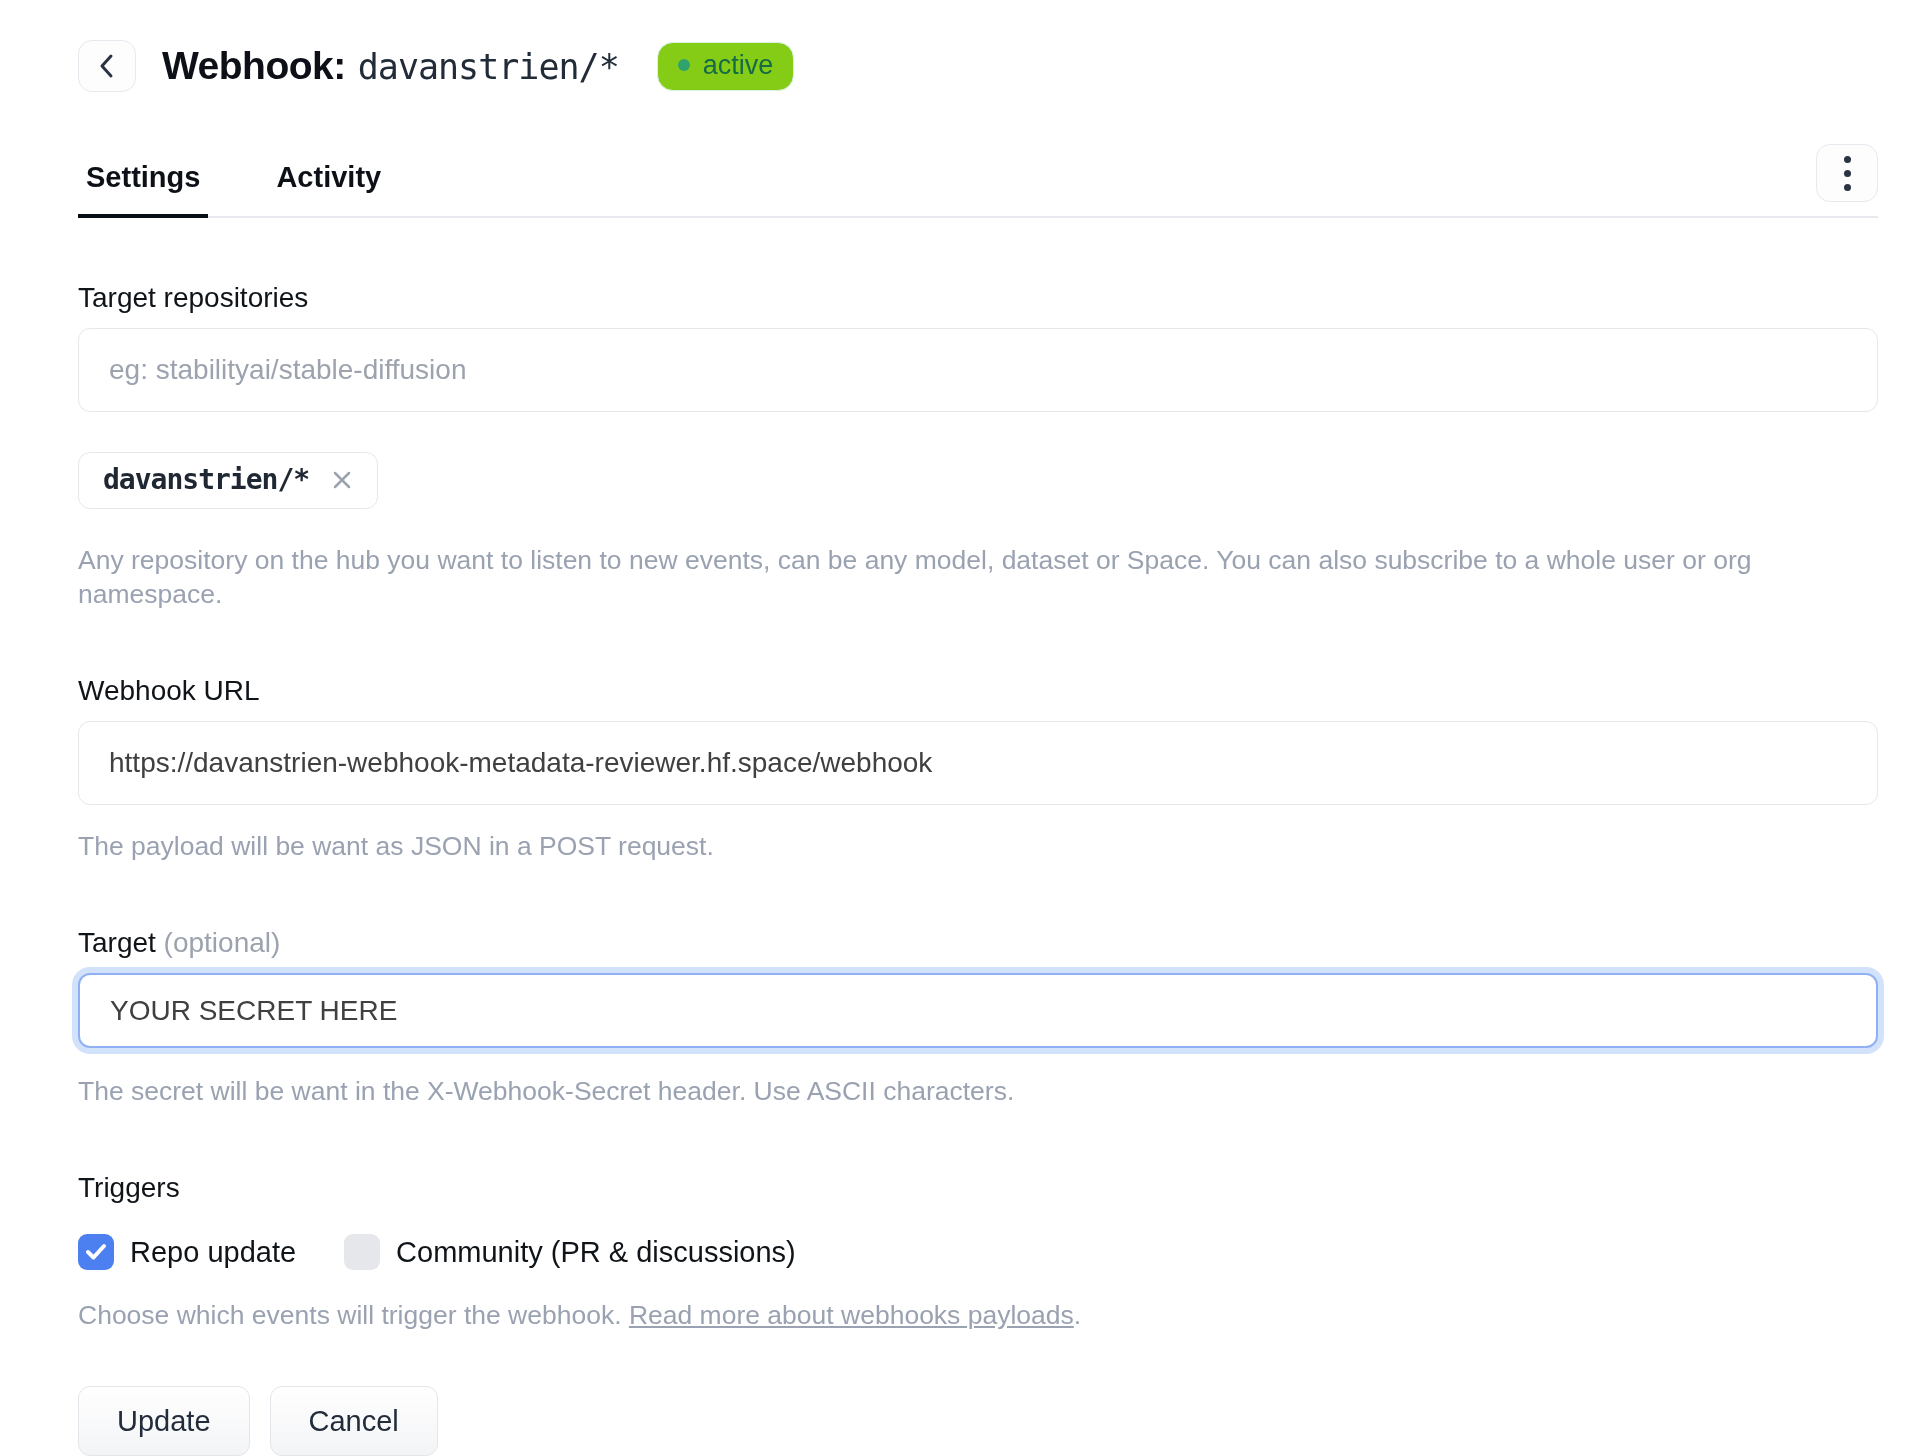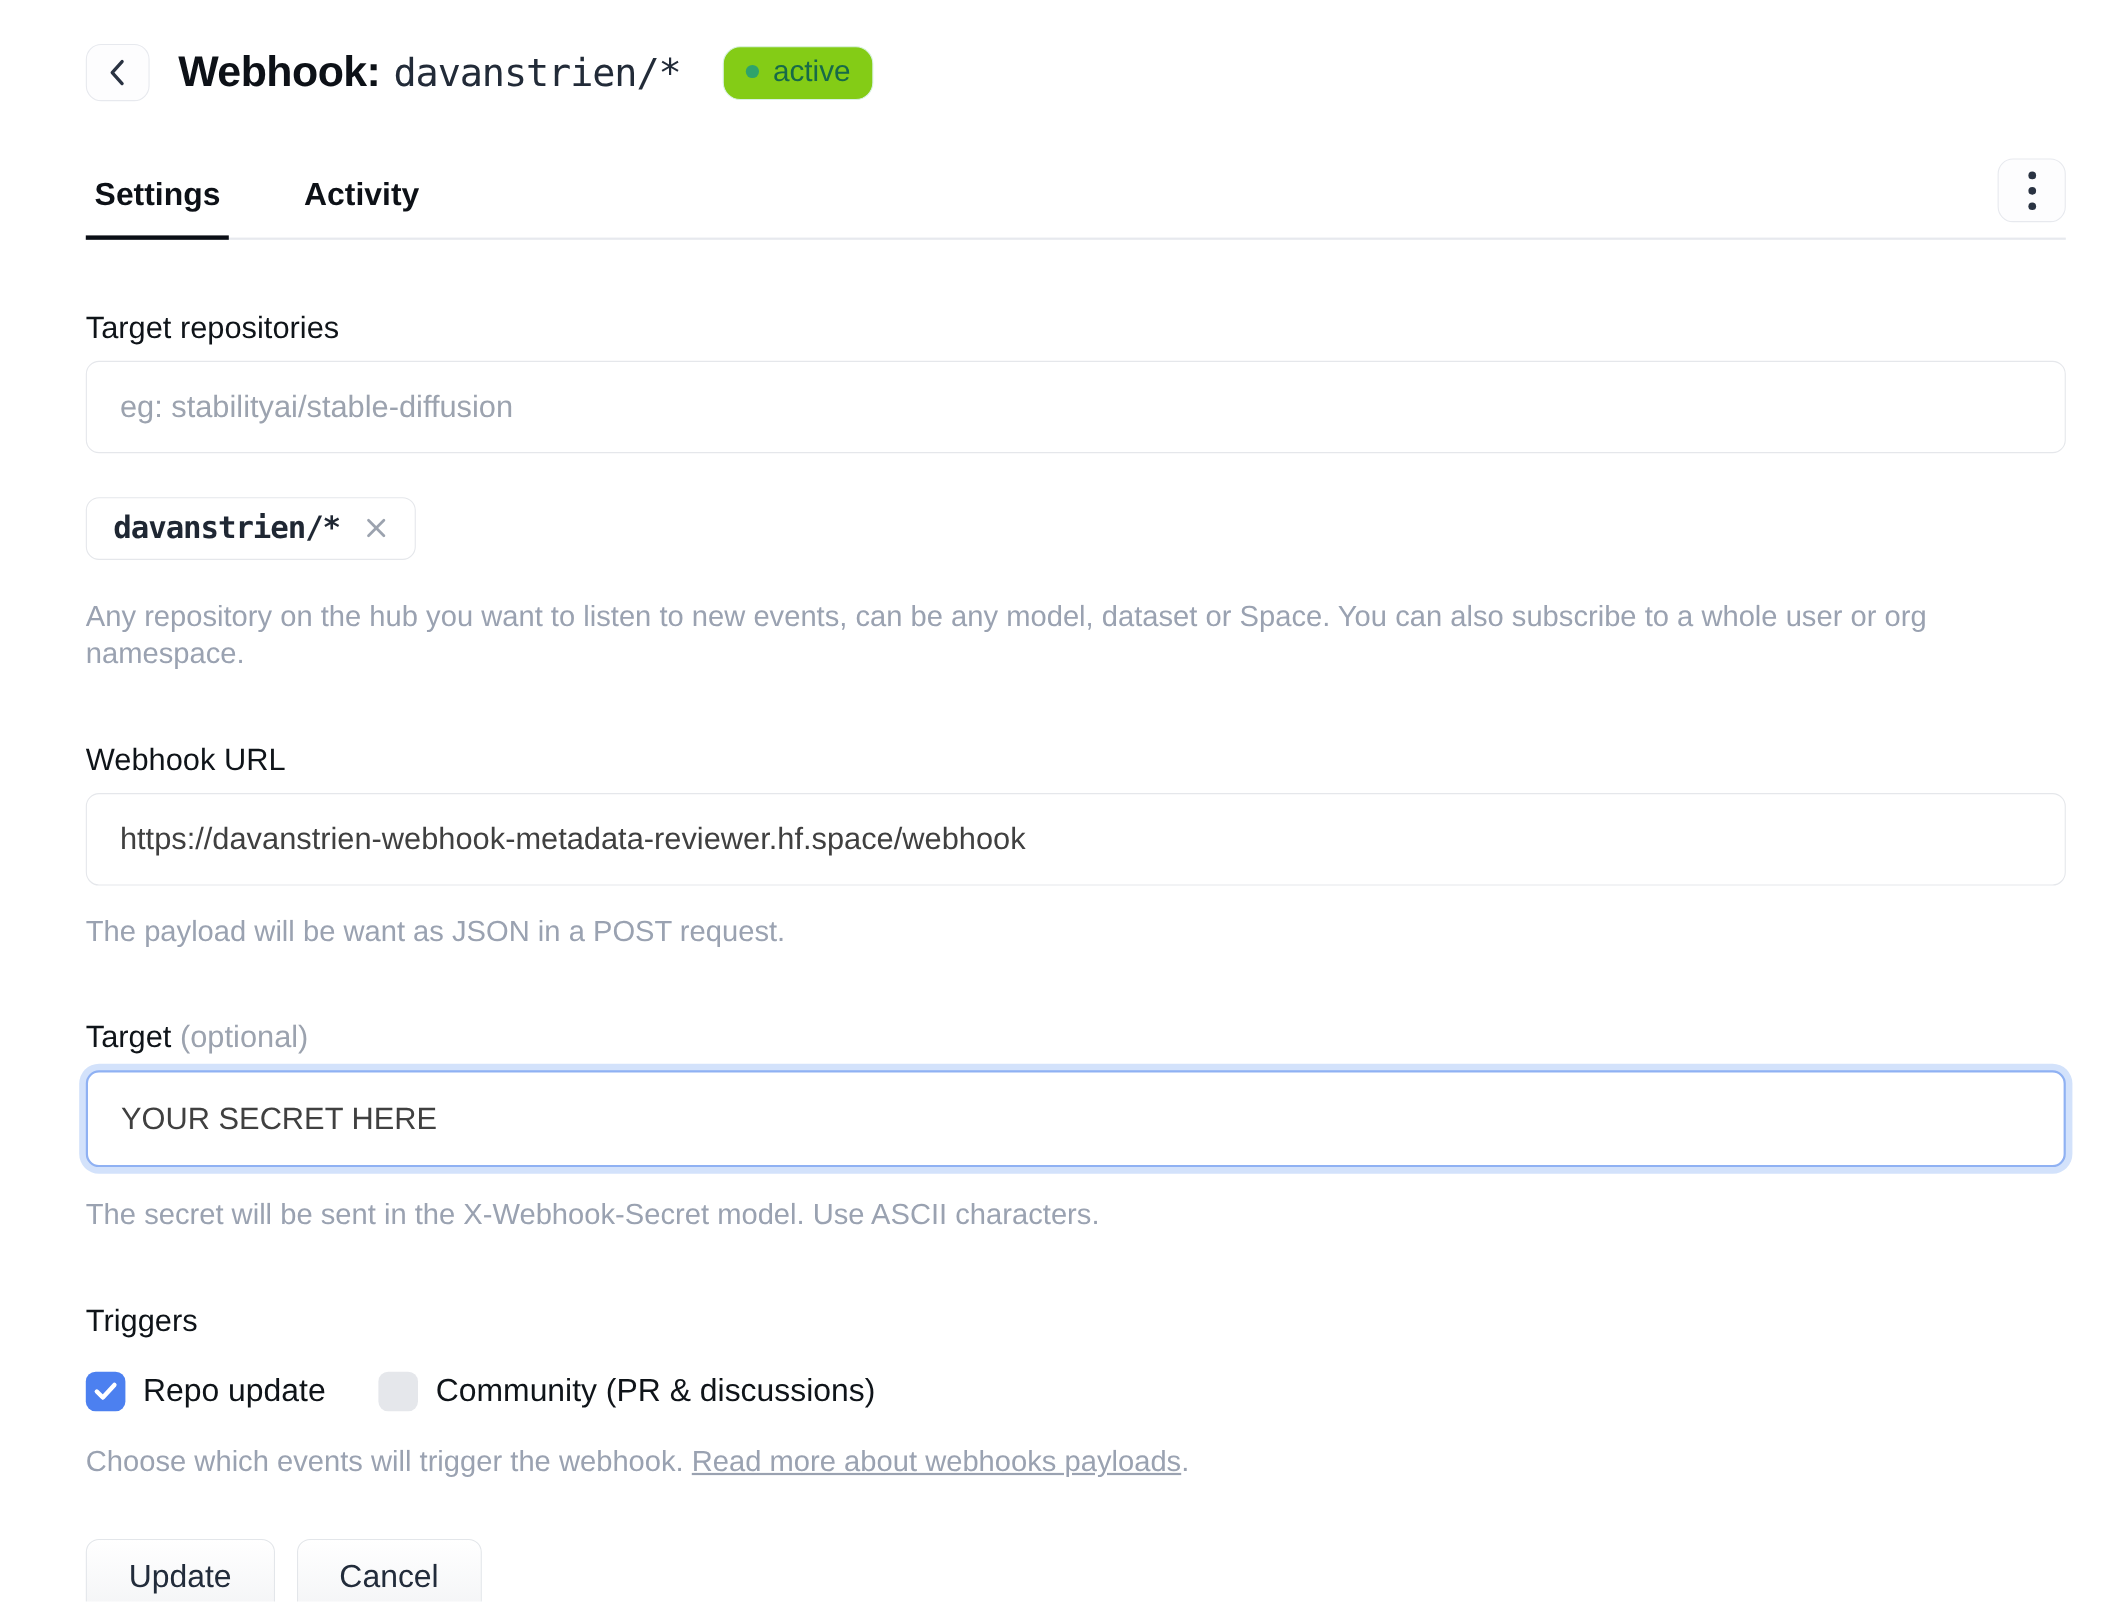--- a/index.html
+++ b/index.html
@@ -64,21 +64,21 @@
     display: block; width: 100%; height: 84px;
     border: 1.5px solid #e5e7eb; border-radius: 12px;
     padding: 17px 30px; margin-top: 12px;
     font-family: "Liberation Sans", sans-serif;
     font-size: 28px; color: #404040; background: #fff; outline: none;
   }
   .text-input::placeholder { color: #9ca3af; }
   .text-input.focused {
     border: 2px solid #8fb1f3;
     box-shadow: 0 0 0 6px #d3e2fb;
-    height: 88px;
+    height: 75px;
   }
   .help { font-size: 26.5px; color: #9aa2b1; margin-top: 30px; line-height: 34px; }
   .help-link { color: #9aa2b1; text-decoration: underline; cursor: pointer; }
 
   
   .chip-row { margin-top: 40px; }
   .chip {
     display: inline-flex; align-items: center; gap: 20px;
     border: 1.5px solid #e5e7eb; border-radius: 12px;
     padding: 10px 22px 12px 24px; background: #fff;
@@ -170,21 +170,21 @@
     <input class="text-input" type="text" value="https://davanstrien-webhook-metadata-reviewer.hf.space/webhook" style="">
     <div class="help" style="margin-top:24px;">The payload will be want as JSON in a POST request.</div>
   </div>
 
   <div>
     <div class="field-label">
       <span>Target</span>
       <span class="optional">(optional)</span>
     </div>
     <input class="text-input focused" type="text" value="YOUR SECRET HERE" style="">
-    <div class="help" style="margin-top:26px;">The secret will be sent in the X-Webhook-Secret model. Use ASCII characters.</div>
+    <div class="help" style="margin-top:26px;">The secret will be want in the X-Webhook-Secret header. Use ASCII characters.</div>
   </div>
 
   <div>
     <div class="field-label">Triggers</div>
     <div class="checkbox-row">
       <div class="checkbox-item">
         <span class="checkbox checked">
           <svg width="22" height="18" viewBox="0 0 22 18">
             <polyline points="3,9 8.5,14.5 19,3" fill="none" stroke="#ffffff" stroke-width="4" stroke-linecap="round" stroke-linejoin="round"></polyline>
           </svg>

